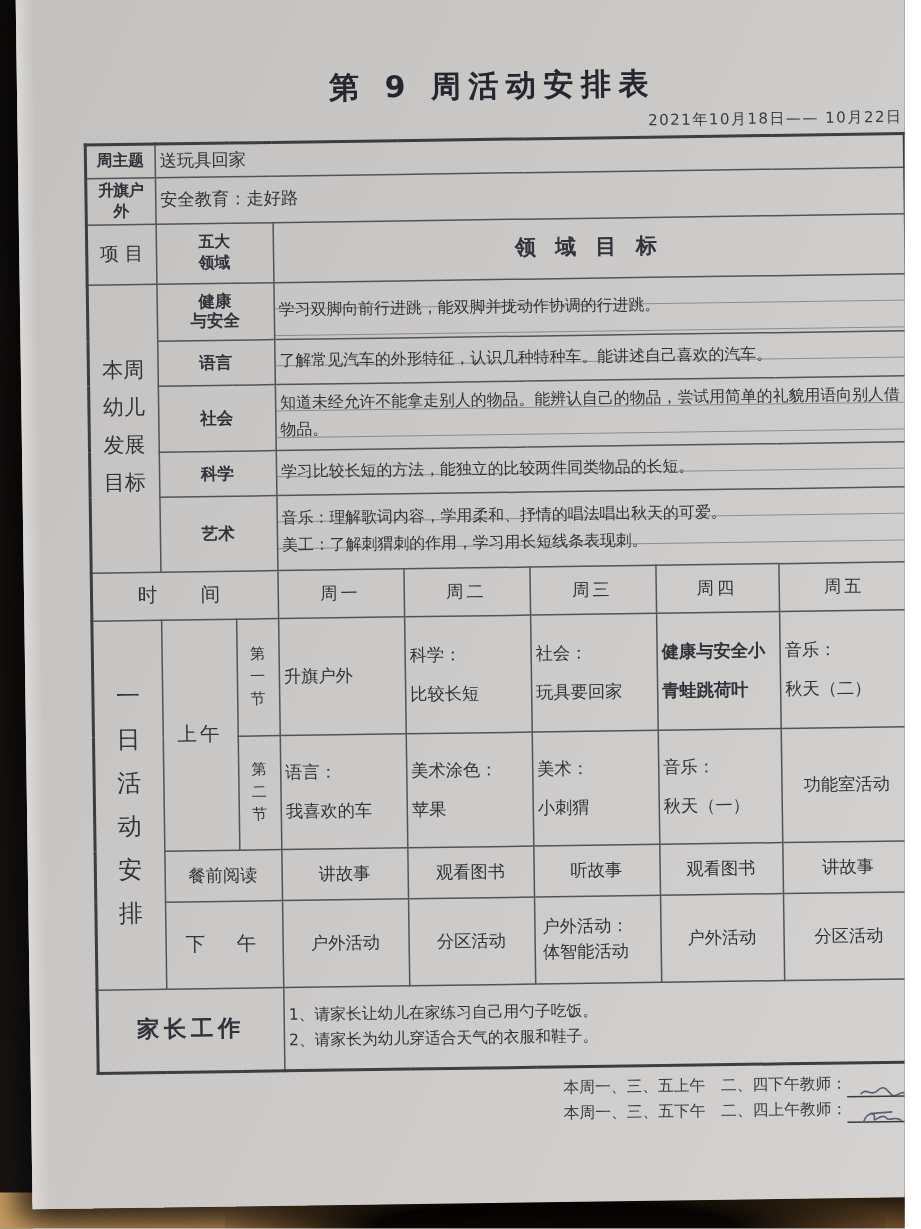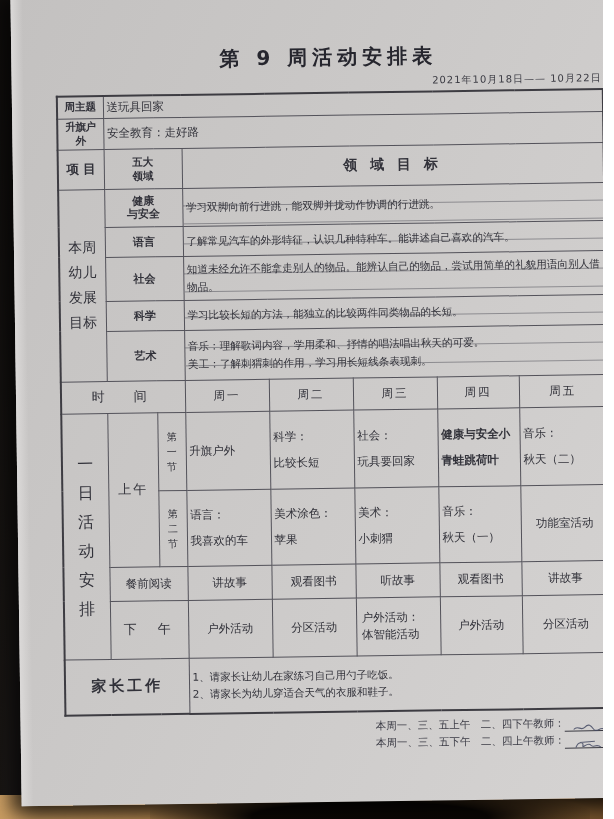--- a/index.html
+++ b/index.html
@@ -22,21 +22,21 @@
     font-weight:bold;letter-spacing:5px;color:#26262e;}
   .date-line{margin:4px 0 3px 44px;width:546px;text-align:right;font-size:10px;
     letter-spacing:1px;color:#3a3a42;}
   table.sched{margin-left:44px;width:546px;border-collapse:collapse;table-layout:fixed;
     border:2px solid #3d3c42;}
   table.sched td{border:1px solid #53525a;white-space:pre-line;vertical-align:middle;
     color:#32323a;padding:1px 3px;overflow:hidden;}
   .lbl{font-size:10.5px;font-weight:bold;text-align:center;padding:1px 0;}
   .lbl.tight{letter-spacing:-0.5px;}
   .val{font-size:11.5px;text-align:left;padding-left:6px;}
-  .item-lbl{font-size:12.5px;font-weight:bold;text-align:center;}
+  .item-lbl{font-size:12.5px;font-weight:normal;text-align:center;}
   .dom-hdr{font-size:10.5px;font-weight:bold;text-align:center;line-height:14px;}
   .hdr-goal{font-size:14px;font-weight:bold;text-align:center;letter-spacing:4px;color:#26262e;}
   .vlabel{font-size:14px;text-align:center;line-height:25px;color:#2c2c34;}
   .vlabel2{font-size:16px;text-align:center;line-height:29px;color:#2c2c34;}
   .domain{font-size:11px;font-weight:bold;text-align:center;line-height:13px;}
   .goal{font-size:10.6px;text-align:left;line-height:18px;padding:1px 5px 0 5px;
     background-image:repeating-linear-gradient(to bottom,transparent 0,transparent 17px,rgba(86,86,94,.55) 17px,rgba(86,86,94,.55) 18px);}
   .time-hdr{font-size:13px;text-align:center;letter-spacing:8px;}
   .day-hdr{font-size:11.5px;text-align:center;letter-spacing:2px;color:#3a3a44;}
   .morning{font-size:13px;text-align:center;letter-spacing:2px;}

